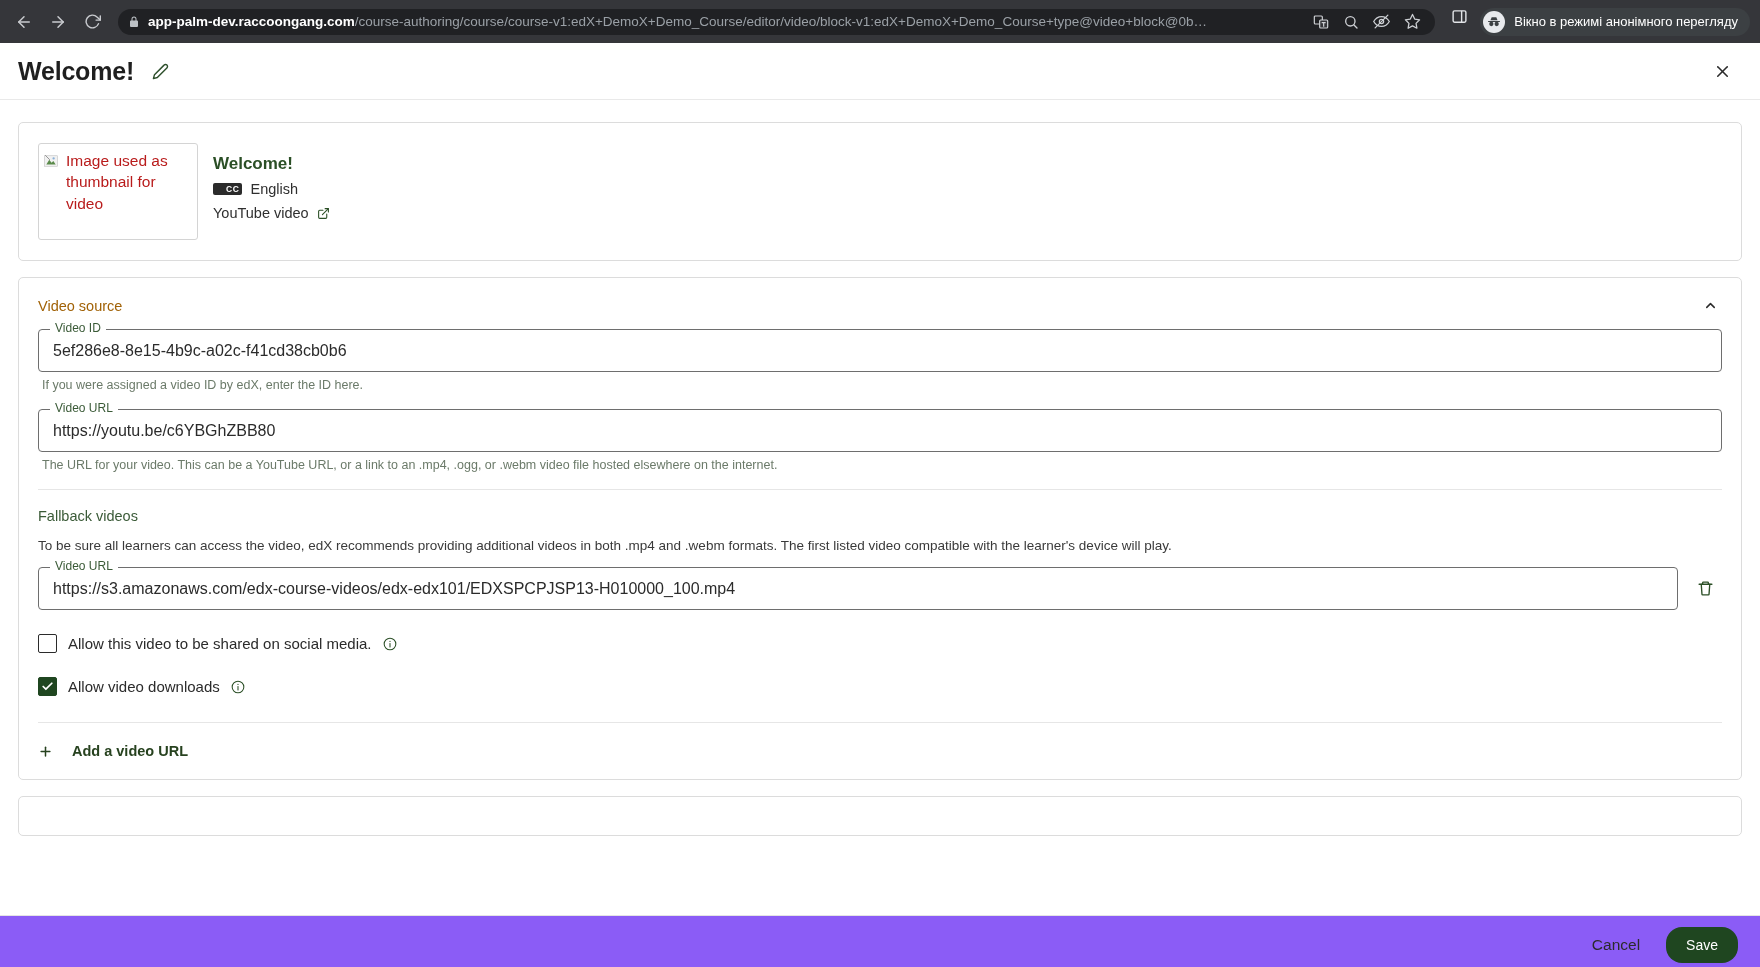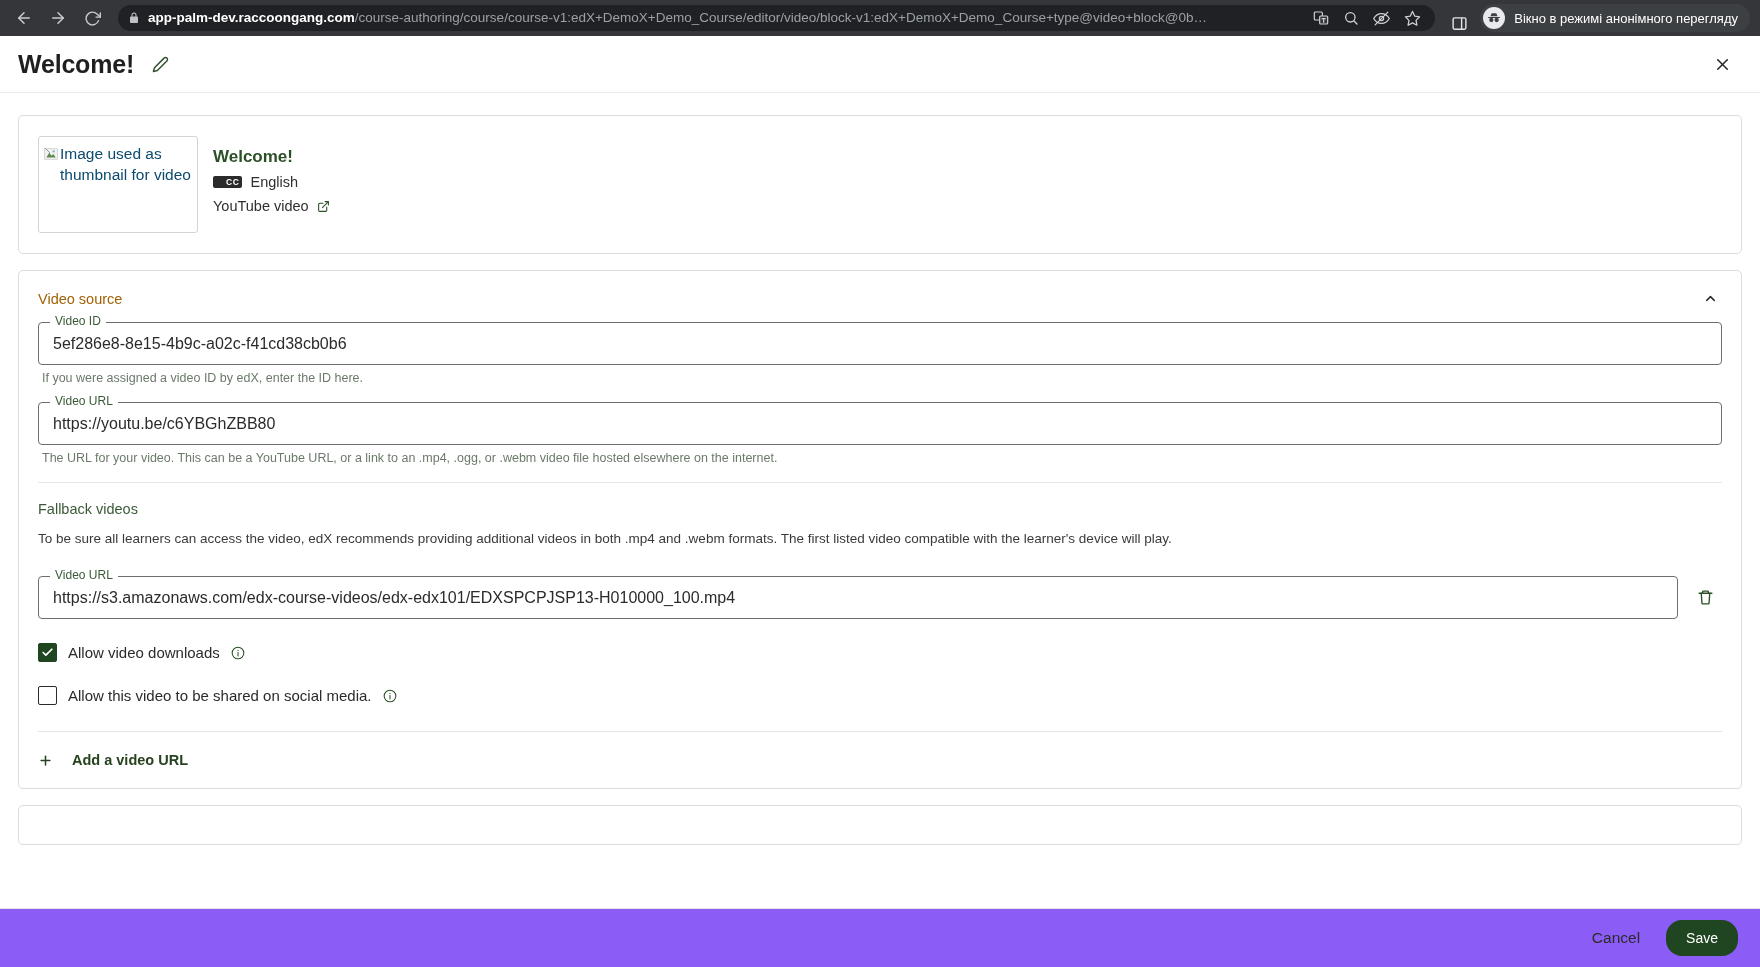--- a/index.html
+++ b/index.html
@@ -5,21 +5,21 @@
   * { box-sizing: border-box; margin: 0; padding: 0; }
   html, body {
     width: 1760px; height: 967px;
     font-family: "Liberation Sans", sans-serif;
     background: #ffffff;
     overflow: hidden;
   }
 
   
   .browser-bar {
-    height: 36px;
+    height: 43px;
     background: #35363a;
     display: flex;
     align-items: center;
     padding: 0 10px;
     gap: 6px;
   }
   .nav-btn {
     width: 28px; height: 28px;
     display: flex; align-items: center; justify-content: center;
     border-radius: 50%;
@@ -46,21 +46,21 @@
     overflow: hidden;
     text-overflow: clip;
     min-width: 0;
     flex: 1 1 auto;
     line-height: 26px;
   }
   .url-domain { color: #ffffff; font-weight: 600; }
   .url-path { color: #9aa0a6; }
   .omni-icons { display: flex; align-items: center; gap: 14px; flex: 0 0 auto; padding-right: 4px; }
   .omni-icons .oi { color: #cdd0d4; display:flex; align-items:center; }
-  .right-chrome { display: flex; align-items: flex-end; gap: 12px; padding-left: 10px; flex: 0 0 auto; }
+  .right-chrome { display: flex; align-items: flex-start; gap: 12px; padding-left: 10px; flex: 0 0 auto; }
   .incognito-pill {
     display: flex; align-items: center; gap: 9px;
     background: #3c4043;
     border-radius: 14px;
     padding: 3px 12px 3px 3px;
   }
   .incognito-avatar {
     width: 22px; height: 22px; border-radius: 50%;
     background: #e8eaed;
     display: flex; align-items: center; justify-content: center;
@@ -121,24 +121,24 @@
     border: 1px solid #d4d4d4;
     border-radius: 3px;
     overflow: hidden;
     flex: 0 0 auto;
     position: relative;
     background: #fff;
   }
   .broken-img {
     padding: 6px 4px 0 5px;
     font-size: 15.5px;
-    color: #0c4a6e;
+    color: #b91c1c;
     line-height: 1.38;
     display: flex;
-    gap: 2px;
+    gap: 8px;
   }
   .broken-glyph { flex: 0 0 auto; margin-top: 2px; }
   .vid-meta { padding-top: 11px; }
   .vid-name {
     font-size: 17px;
     font-weight: 700;
     color: #2b4f26;
     margin-bottom: 7px;
   }
   .cc-row { display: flex; align-items: center; gap: 8px; margin-bottom: 8px; }
@@ -198,21 +198,21 @@
   }
   .help-text {
     font-size: 12.5px;
     color: #6b7a69;
     margin: 6px 0 17px 4px;
   }
 
   .divider { height: 1px; background: #e6e6e6; margin: 6px 0 18px 0; }
 
   .fallback-title { font-size: 14.5px; color: #3a5a37; margin-bottom: 14px; }
-  .fallback-desc { font-size: 13.5px; color: #3a3a3a; margin-bottom: 30px; }
+  .fallback-desc { font-size: 13.5px; color: #3a3a3a; margin-bottom: 14px; }
 
   .url-row { display: flex; align-items: center; gap: 10px; }
   .url-row .field { flex: 1 1 auto; margin-bottom: 0; }
   .trash-btn {
     width: 34px; height: 34px;
     display: flex; align-items: center; justify-content: center;
     color: #2b4f26;
     cursor: pointer;
     flex: 0 0 auto;
   }
@@ -450,47 +450,47 @@
       <span class="trash-btn">
         <svg width="17" height="17" viewBox="0 0 24 24" fill="none" stroke="currentColor" stroke-width="1.9" stroke-linecap="round" stroke-linejoin="round">
             <polyline points="3 6 21 6"></polyline>
             <path d="M8 6V4a1 1 0 0 1 1-1h6a1 1 0 0 1 1 1v2"></path>
             <path d="M6 6l1 14a1 1 0 0 0 1 1h8a1 1 0 0 0 1-1l1-14"></path>
           </svg>
       </span>
     </div>
 
     <div class="check-row">
-      <span class="cbox checked">
-        <svg width="13" height="13" viewBox="0 0 24 24" fill="none" stroke="#ffffff" stroke-width="3.2" stroke-linecap="round" stroke-linejoin="round">
-            <polyline points="20 6 9 17 4 12"></polyline>
-          </svg>
-      </span>
-      <span class="check-label">Allow video downloads</span>
-      <span class="info-icon">
-        <svg width="14" height="14" viewBox="0 0 24 24" fill="none" stroke="currentColor" stroke-width="1.8">
-            <circle cx="12" cy="12" r="10"></circle>
-            <line x1="12" y1="11" x2="12" y2="17" stroke-linecap="round"></line>
-            <circle cx="12" cy="7.5" r="1" fill="currentColor" stroke="none"></circle>
-          </svg>
-      </span>
-    </div>
-
-    <div class="check-row">
       <span class="cbox"></span>
       <span class="check-label">Allow this video to be shared on social media.</span>
       <span class="info-icon">
         <svg width="14" height="14" viewBox="0 0 24 24" fill="none" stroke="currentColor" stroke-width="1.8">
             <circle cx="12" cy="12" r="10"></circle>
             <line x1="12" y1="11" x2="12" y2="17" stroke-linecap="round"></line>
             <circle cx="12" cy="7.5" r="1" fill="currentColor" stroke="none"></circle>
           </svg>
       </span>
     </div>
 
+    <div class="check-row">
+      <span class="cbox checked">
+        <svg width="13" height="13" viewBox="0 0 24 24" fill="none" stroke="#ffffff" stroke-width="3.2" stroke-linecap="round" stroke-linejoin="round">
+            <polyline points="20 6 9 17 4 12"></polyline>
+          </svg>
+      </span>
+      <span class="check-label">Allow video downloads</span>
+      <span class="info-icon">
+        <svg width="14" height="14" viewBox="0 0 24 24" fill="none" stroke="currentColor" stroke-width="1.8">
+            <circle cx="12" cy="12" r="10"></circle>
+            <line x1="12" y1="11" x2="12" y2="17" stroke-linecap="round"></line>
+            <circle cx="12" cy="7.5" r="1" fill="currentColor" stroke="none"></circle>
+          </svg>
+      </span>
+    </div>
+
     <div class="divider2"></div>
 
     <div class="add-link">
       <span class="plus-icon">
         <svg width="15" height="15" viewBox="0 0 24 24" fill="none" stroke="currentColor" stroke-width="2.4" stroke-linecap="round">
             <line x1="12" y1="5" x2="12" y2="19"></line>
             <line x1="5" y1="12" x2="19" y2="12"></line>
           </svg>
       </span>
       <span>Add a video URL</span>

